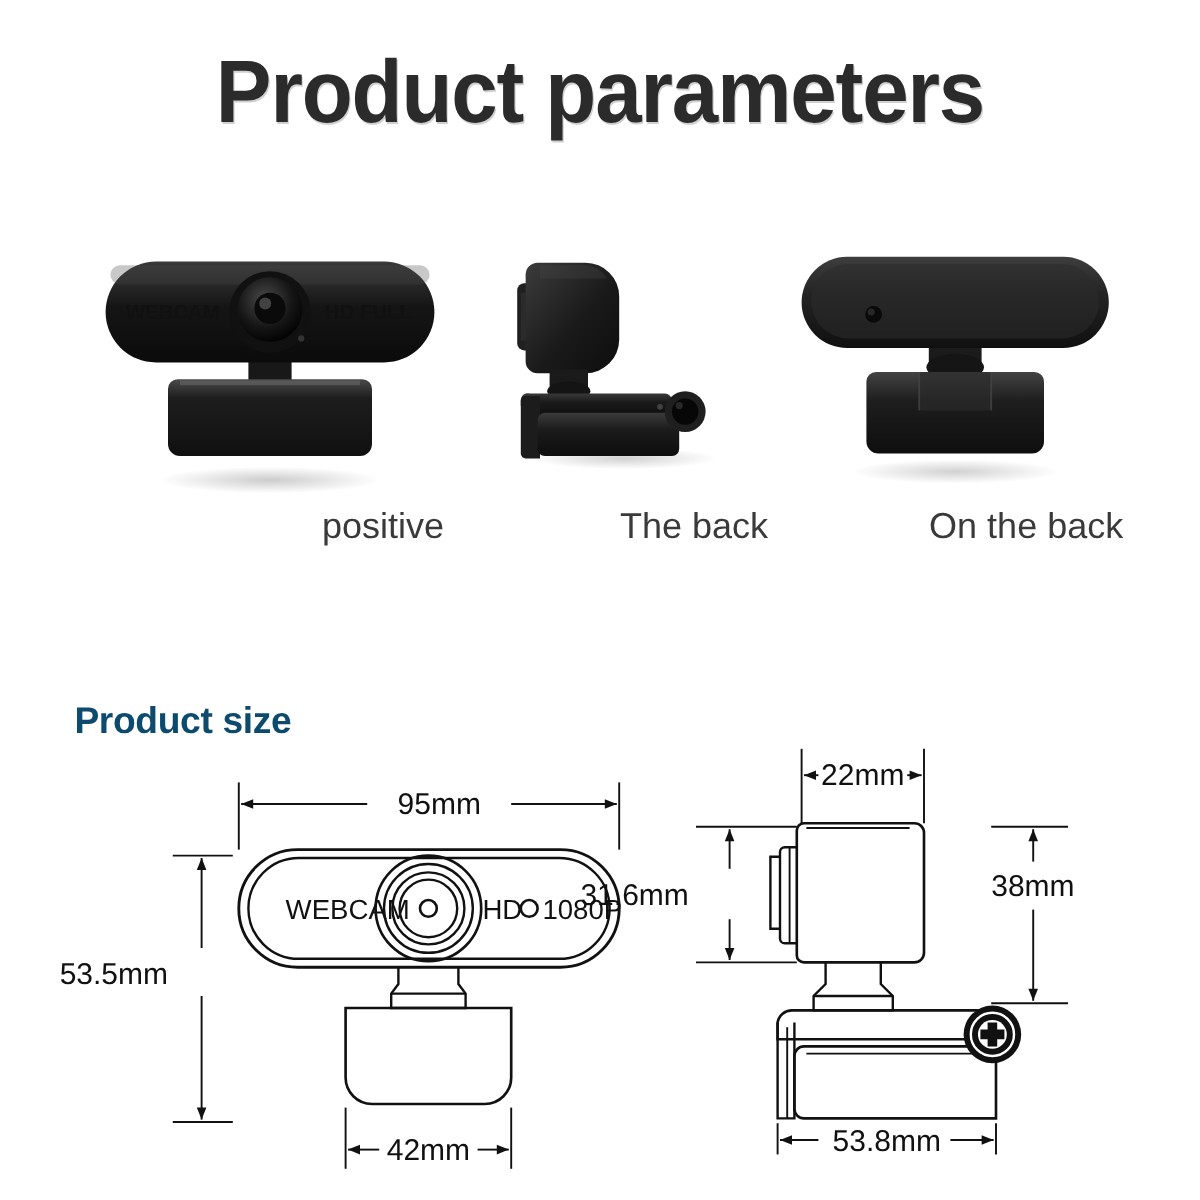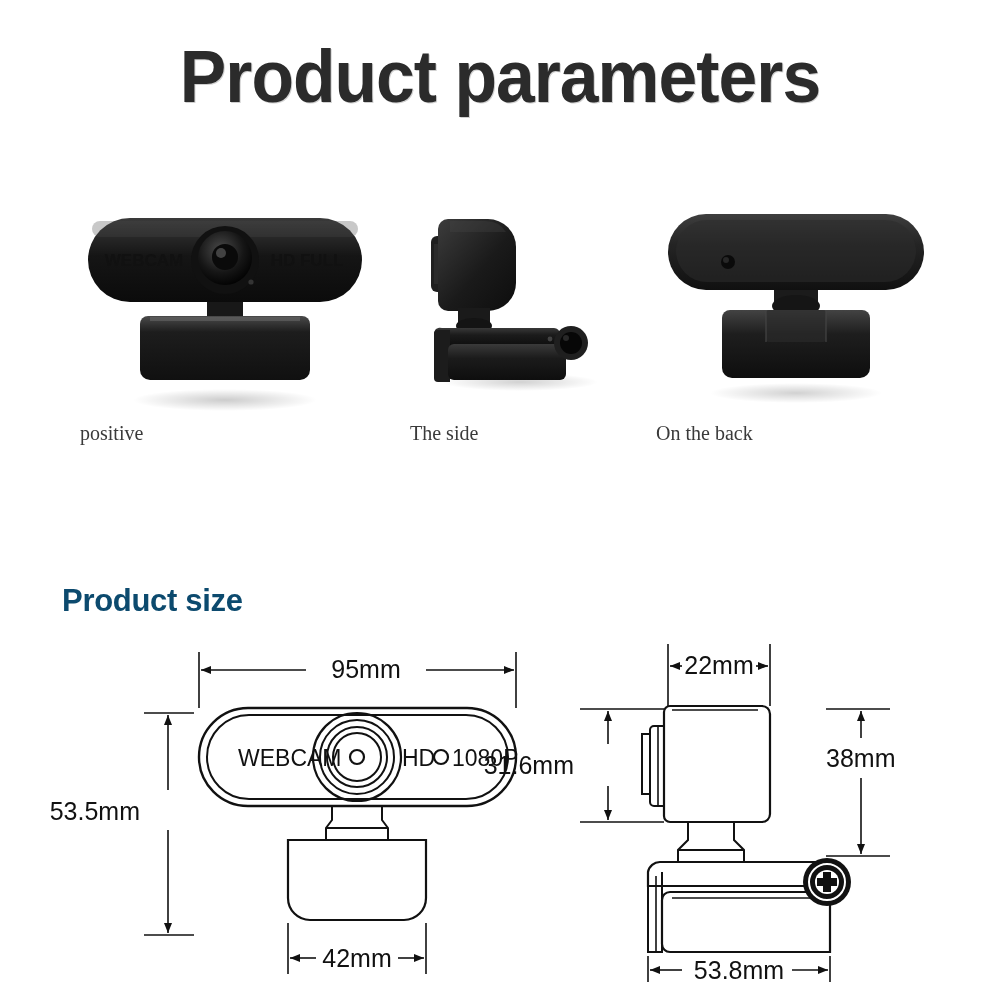--- a/index.html
+++ b/index.html
@@ -43,25 +43,24 @@
   .photo-cell {
     position: absolute;
     top: 0;
     height: 280px;
   }
   .photo-caption {
     position: absolute;
     left: 0;
     width: 100%;
     top: 222px;
-    text-align: left;
-    font-size: 20px;
+    text-align: right;
+    font-size: 30px;
     color: #3a3a3a;
     font-weight: 400;
-    font-family: Liberation Serif, serif;
   }
   .photo-art {
     position: absolute;
     left: 0;
     top: 0;
     width: 100%;
     height: 215px;
   }
 
   
@@ -79,21 +78,21 @@
   #tech-front {
     position: absolute;
     left: 16px;
     top: 630px;
     width: 530px;
     height: 360px;
   }
   #tech-side {
     position: absolute;
     left: 530px;
-    top: 626px;
+    top: 606px;
     width: 470px;
     height: 360px;
     text-align: right;
   }
   svg { display: block; overflow: visible; }
   .dimtext {
     font-family: "Liberation Sans", sans-serif;
     font-size: 25px;
     fill: #111;
   }
@@ -187,21 +186,21 @@
 
       <path d="M28 130 h12 v52 h-12 a4 4 0 0 1 -4 -4 v-44 a4 4 0 0 1 4 -4 z" fill="#1c1c1c"></path>
 
       <path d="M44 144 h104 a8 8 0 0 1 8 8 v22 a6 6 0 0 1 -6 6 h-106 a6 6 0 0 1 -6 -6 v-24 a6 6 0 0 1 6 -6 z" fill="url(#sClip)"></path>
 
       <circle cx="161" cy="143" r="17" fill="#1f1f1f"></circle>
       <circle cx="161" cy="143" r="11" fill="#070707"></circle>
       <circle cx="156" cy="138" r="3" fill="#4a4a4a" opacity="0.5"></circle>
       <circle cx="140" cy="139" r="2.4" fill="#555" opacity="0.7"></circle>
     </svg>
-    <div class="photo-caption">The side</div>
+    <div class="photo-caption">The back</div>
   </div>
 
   <div class="photo-cell" style="left:656px; width:280px;">
     <svg class="photo-art" viewBox="0 0 280 215">
       <defs>
         <linearGradient id="bBody" x1="0" y1="0" x2="0" y2="1">
           <stop offset="0%" stop-color="#3e3e3e"></stop>
           <stop offset="40%" stop-color="#242424"></stop>
           <stop offset="100%" stop-color="#101010"></stop>
         </linearGradient>

